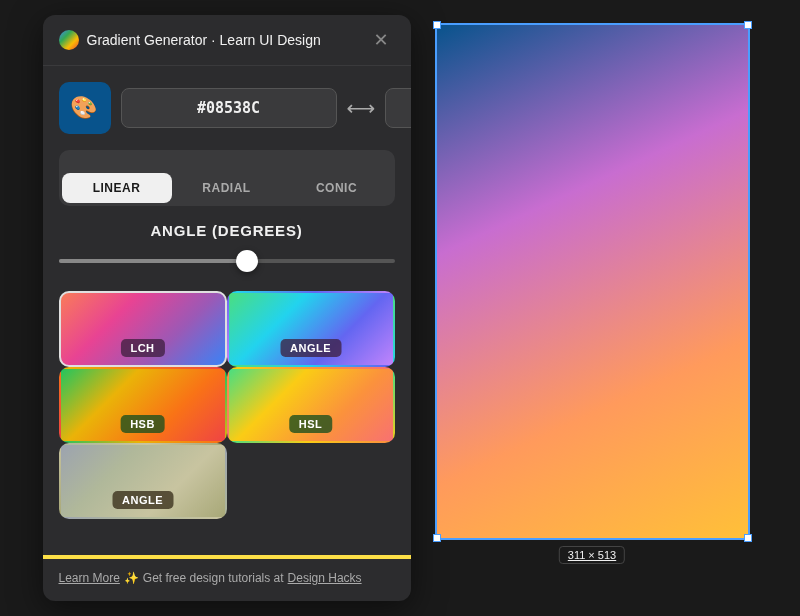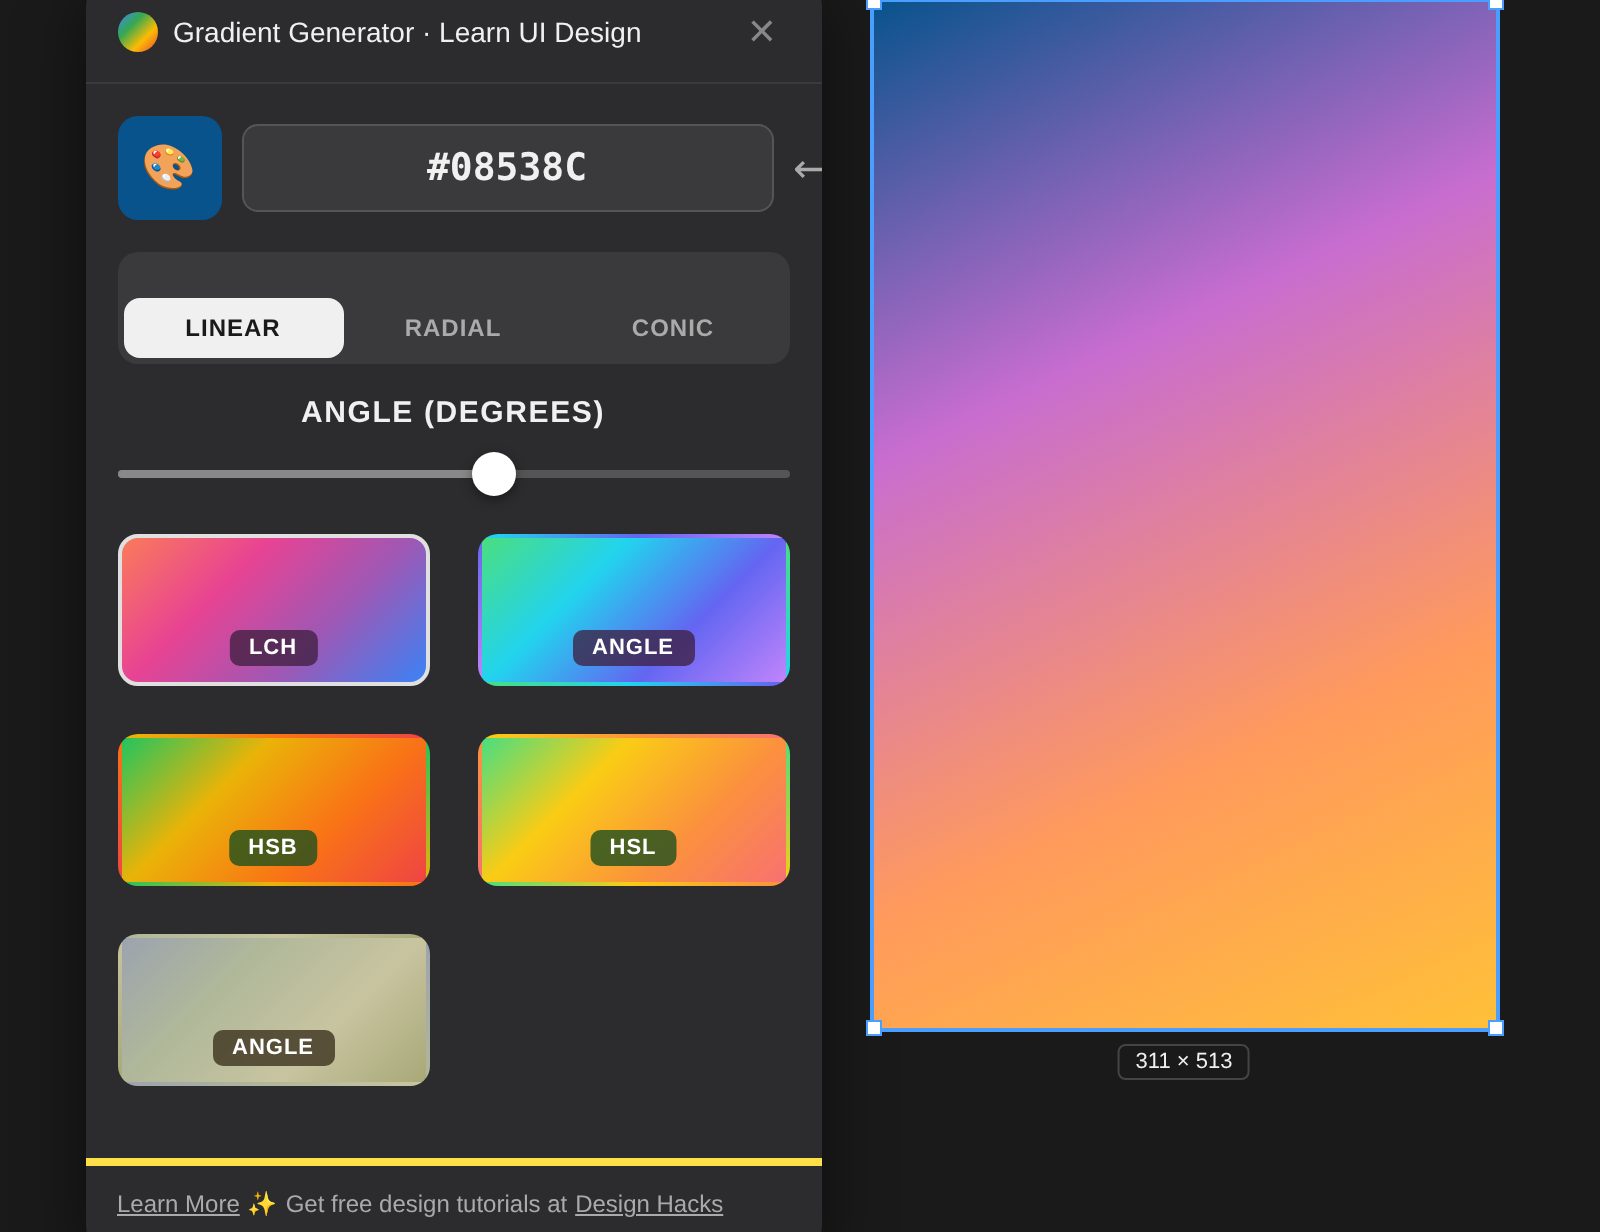--- a/index.html
+++ b/index.html
@@ -97,21 +97,21 @@
       font-size: 22px;
     }
 
     .color-hex {
       flex: 1;
       background: #3a3a3c;
       border: 1px solid #555;
       border-radius: 8px;
       padding: 10px 12px;
       color: #f0f0f0;
-      font-size: 19px;
+      font-size: 15px;
       font-weight: 600;
       text-align: center;
       font-family: monospace;
     }
 
     .swap-icon {
       color: #aaa;
       font-size: 20px;
       flex-shrink: 0;
     }
@@ -190,21 +190,21 @@
       left: calc(56% - 11px);
       top: 50%;
       transform: translateY(-50%);
       cursor: pointer;
     }
 
     
     .mode-grid {
       display: grid;
       grid-template-columns: 1fr 1fr;
-      gap: 24px;
+      gap: 0;
       margin-bottom: 20px;
     }
 
     .mode-card {
       height: 76px;
       border-radius: 10px;
       position: relative;
       overflow: hidden;
       cursor: pointer;
       border: 2px solid transparent;
@@ -315,20 +315,21 @@
       bottom: -26px;
       left: 50%;
       transform: translateX(-50%);
       background: #1a1a1a;
       color: #f0f0f0;
       font-size: 11px;
       padding: 2px 8px;
       border-radius: 4px;
       border: 1px solid #444;
       white-space: nowrap;
+      text-decoration: underline;
     }
   </style>
 </head>
 <body>
 
 <div class="main-container">
 
   <div class="panel">
     <div class="panel-header">
       <div class="header-left">

